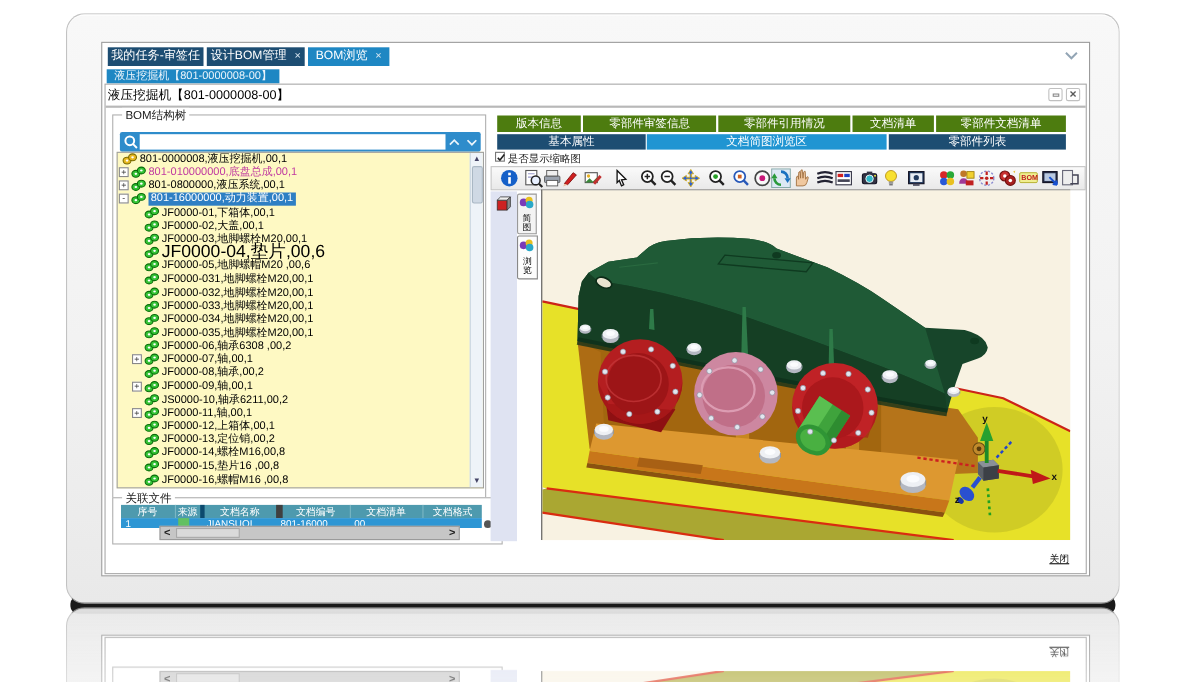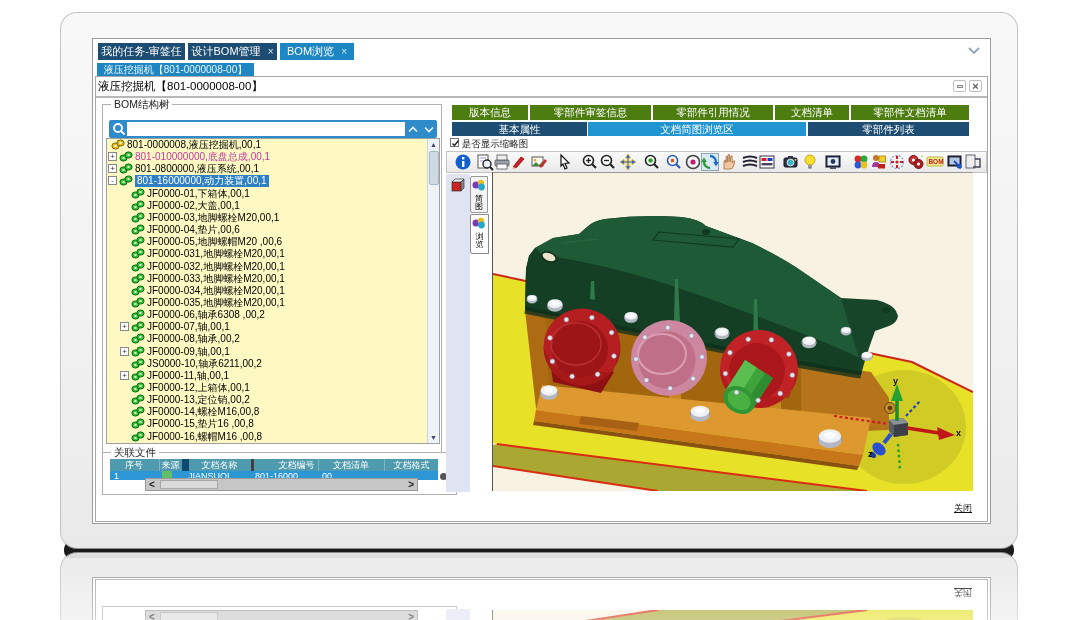--- a/index.html
+++ b/index.html
@@ -125,21 +125,21 @@
                   </svg></span>
                 <span style="position:absolute;left:40px;top:0px;color:#000;font-size:10px;line-height:12px">JF0000-03,地脚螺栓M20,00,1</span>
               </div>
               <div class="trow" style="top:85px;left:0px">
                 <span style="position:absolute;left:24px;top:0px"><svg width="14" height="11" style="vertical-align:-2px">
                     <ellipse cx="4.5" cy="7" rx="3.6" ry="3.1" fill="#35c435" stroke="#0a6a0a" stroke-width="1"></ellipse>
                     <ellipse cx="9.5" cy="4" rx="3.6" ry="3.1" fill="#35c435" stroke="#0a6a0a" stroke-width="1"></ellipse>
                     <ellipse cx="4.5" cy="7" rx="1.2" ry="1" fill="#fff"></ellipse>
                     <ellipse cx="9.5" cy="4" rx="1.2" ry="1" fill="#fff"></ellipse>
                   </svg></span>
-                <span style="position:absolute;left:40px;top:0px;color:#000;font-size:10px;line-height:12px">JF0000-04,垫片,00,6</span>
+                <span style="position:absolute;left:40px;top:0px;color:#000;font-size:16px;line-height:12px">JF0000-04,垫片,00,6</span>
               </div>
               <div class="trow" style="top:97px;left:0px">
                 <span style="position:absolute;left:24px;top:0px"><svg width="14" height="11" style="vertical-align:-2px">
                     <ellipse cx="4.5" cy="7" rx="3.6" ry="3.1" fill="#35c435" stroke="#0a6a0a" stroke-width="1"></ellipse>
                     <ellipse cx="9.5" cy="4" rx="3.6" ry="3.1" fill="#35c435" stroke="#0a6a0a" stroke-width="1"></ellipse>
                     <ellipse cx="4.5" cy="7" rx="1.2" ry="1" fill="#fff"></ellipse>
                     <ellipse cx="9.5" cy="4" rx="1.2" ry="1" fill="#fff"></ellipse>
                   </svg></span>
                 <span style="position:absolute;left:40px;top:0px;color:#000;font-size:10px;line-height:12px">JF0000-05,地脚螺帽M20 ,00,6</span>
               </div>
@@ -296,22 +296,22 @@
   <div class="abs" style="left:2px;bottom:2px;font-size:7px;color:#446">▼</div>
  </div>
 </div>
           </div>
 
 <div class="gb" style="left:6px;top:375px;width:355px;height:43px">
  <div class="gbl">关联文件</div>
  <div class="abs" style="left:7px;top:6px;width:328px;height:12px;background:#4e9aae;color:#fff;font-size:9px;line-height:12px">
    <span class="abs" style="left:0;width:48px;text-align:center">序号</span>
    <span class="abs" style="left:49px;width:22px;text-align:center;border-left:1px solid #7ab6c4">来源</span>
-   <span class="abs" style="left:72px;width:68px;text-align:center;border-left:7px solid #0c4a6e">文档名称</span>
-   <span class="abs" style="left:141px;width:88px;text-align:center;border-left:3px solid #404040">文档编号</span>
+   <span class="abs" style="left:72px;width:68px;text-align:center;border-left:4px solid #0c4a6e">文档名称</span>
+   <span class="abs" style="left:141px;width:66px;text-align:center;border-left:6px solid #404040">文档编号</span>
    <span class="abs" style="left:208px;width:65px;text-align:center;border-left:1px solid #7ab6c4">文档清单</span>
    <span class="abs" style="left:274px;width:54px;text-align:center;border-left:1px solid #7ab6c4">文档格式</span>
  </div>
  <div class="abs" style="left:7px;top:18px;width:328px;height:9px;background:#2d96d4;color:#fff;font-size:9px;overflow:hidden">
    <span class="abs" style="left:4px;top:0">1</span>
    <span class="abs" style="left:52px;top:0;width:10px;height:8px;background:#62c062"></span>
    <span class="abs" style="left:78px;top:0">JIANSUQI</span>
    <span class="abs" style="left:145px;top:0">801-16000</span>
    <span class="abs" style="left:212px;top:0">00</span>
  </div>

